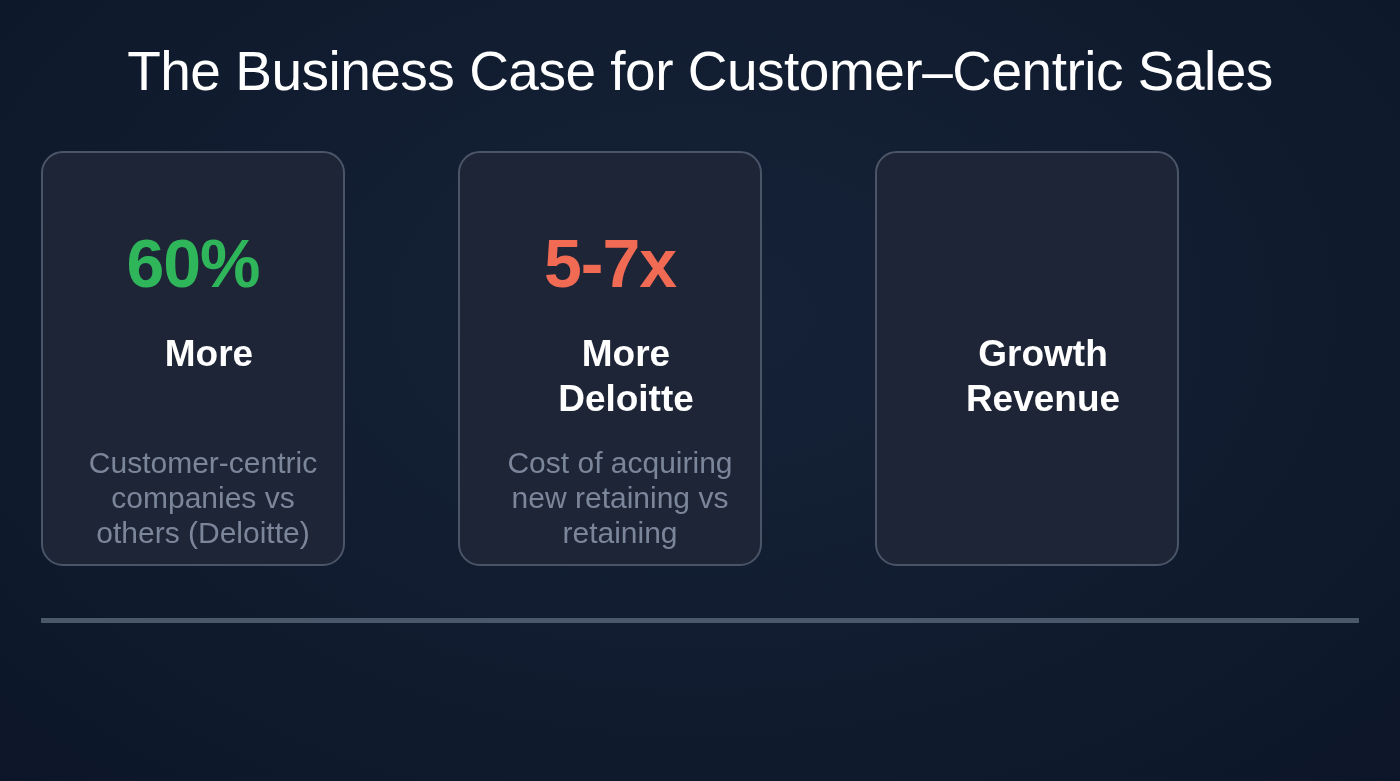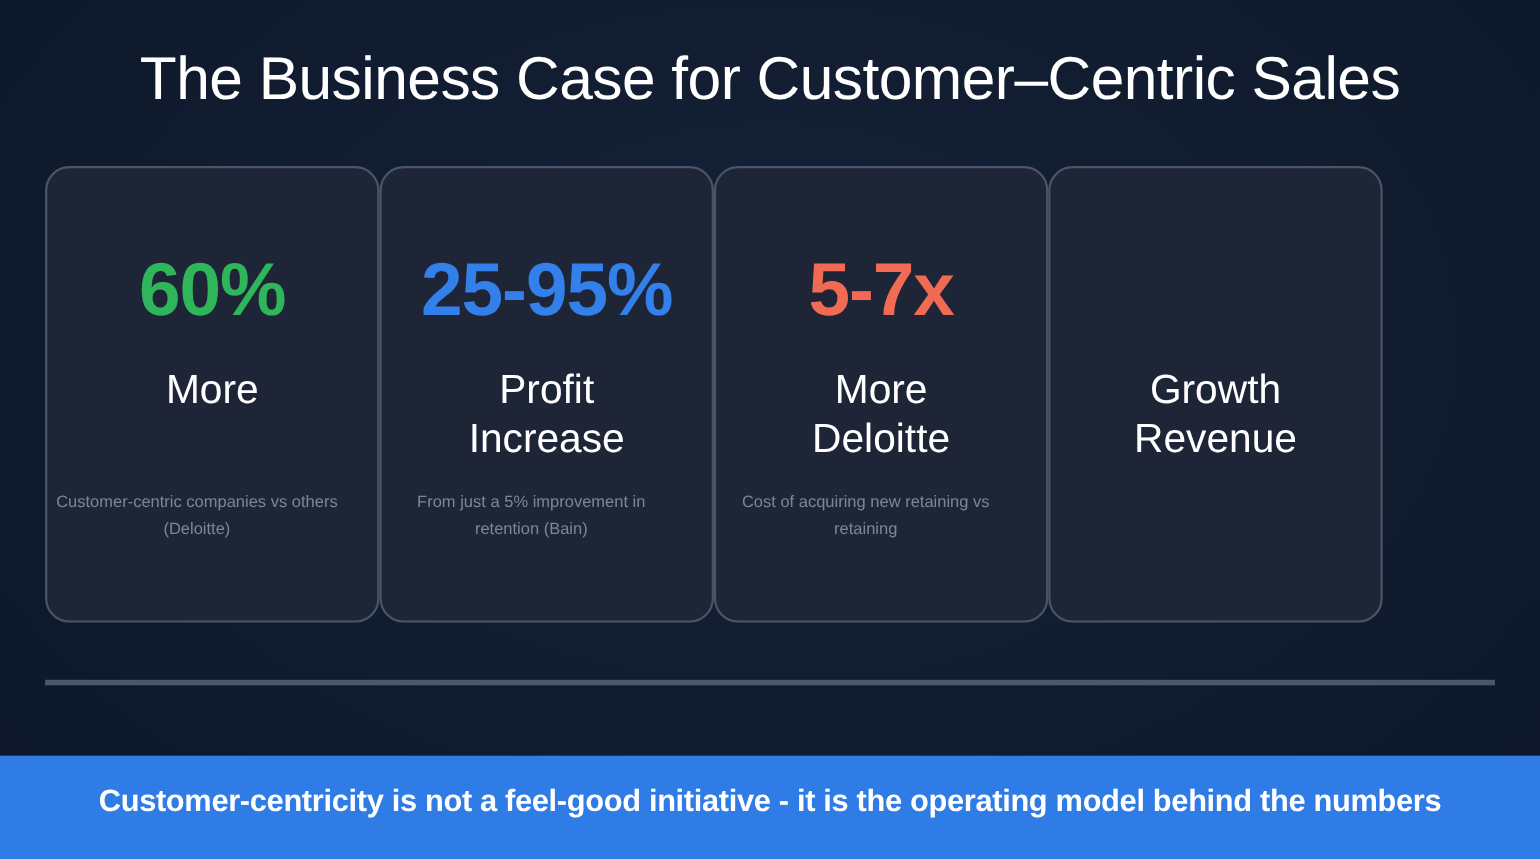--- a/index.html
+++ b/index.html
@@ -28,23 +28,24 @@
       color: #ffffff;
       font-weight: 400;
       font-size: 55px;
       letter-spacing: -0.5px;
       line-height: 66px;
     }
     .cards {
       position: absolute;
       top: 151px;
       left: 41px;
-      width: 1318px;
+      width: 1138px;
       height: 417px;
       display: flex;
+      justify-content: space-between;
     }
     .card {
       width: 304px;
       height: 415px;
       box-sizing: border-box;
       border: 2px solid #4a5568;
       border-radius: 22px;
       background: #1e2537;
       position: relative;
       text-align: center;
@@ -55,35 +56,35 @@
       left: 0;
       width: 100%;
       font-weight: 700;
       font-size: 68px;
       line-height: 76px;
       letter-spacing: -1px;
     }
     .label {
       position: absolute;
       top: 178px;
-      left: 0;
+      left: 16px;
       width: 100%;
       color: #ffffff;
-      font-weight: 400;
+      font-weight: 700;
       font-size: 37px;
       line-height: 45px;
     }
     .desc {
       position: absolute;
       top: 292px;
-      left: 4px;
+      left: 28px;
       width: 264px;
       color: #7c869a;
-      font-size: 15px;
-      line-height: 24px;
+      font-size: 30px;
+      line-height: 35px;
     }
     .divider {
       position: absolute;
       top: 618px;
       left: 41px;
       width: 1318px;
       height: 5px;
       background: #4b586c;
     }
     .banner {
@@ -117,44 +118,33 @@
 
   <div class="cards">
     <div class="card">
       <div class="stat" style="color: rgb(47, 182, 90);">60%</div>
       <div class="label">
         <div>More</div>
       </div>
       <div class="desc">Customer-centric companies vs others (Deloitte)</div>
     </div>
 
-    <div class="card">
-      <div class="stat" style="color: rgb(51, 128, 234);">25-95%</div>
-      <div class="label">
-        <div>Profit</div>
-        <div>Increase</div>
-      </div>
-      <div class="desc">From just a 5% improvement in retention (Bain)</div>
-    </div>
 
     <div class="card">
       <div class="stat" style="color: rgb(240, 106, 84);">5-7x</div>
       <div class="label">
         <div>More</div>
         <div>Deloitte</div>
       </div>
       <div class="desc">Cost of acquiring new retaining vs retaining</div>
     </div>
 
     <div class="card">
       <div class="label">
         <div>Growth</div>
         <div>Revenue</div>
       </div>
     </div>
   </div>
 
   <div class="divider"></div>
 
-  <div class="banner">
-    <div class="banner-text">Customer-centricity is not a feel-good initiative - it is the operating model behind the numbers</div>
-  </div>
 </div>
 
 </body></html>

